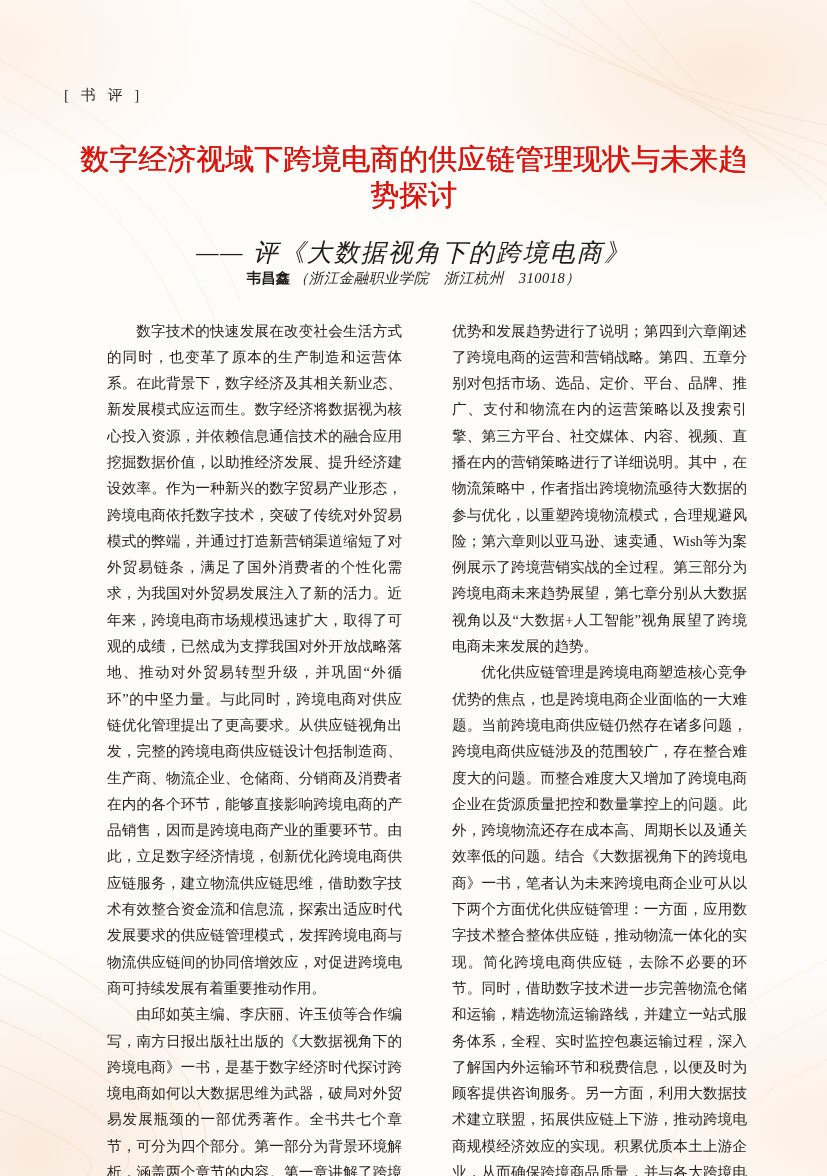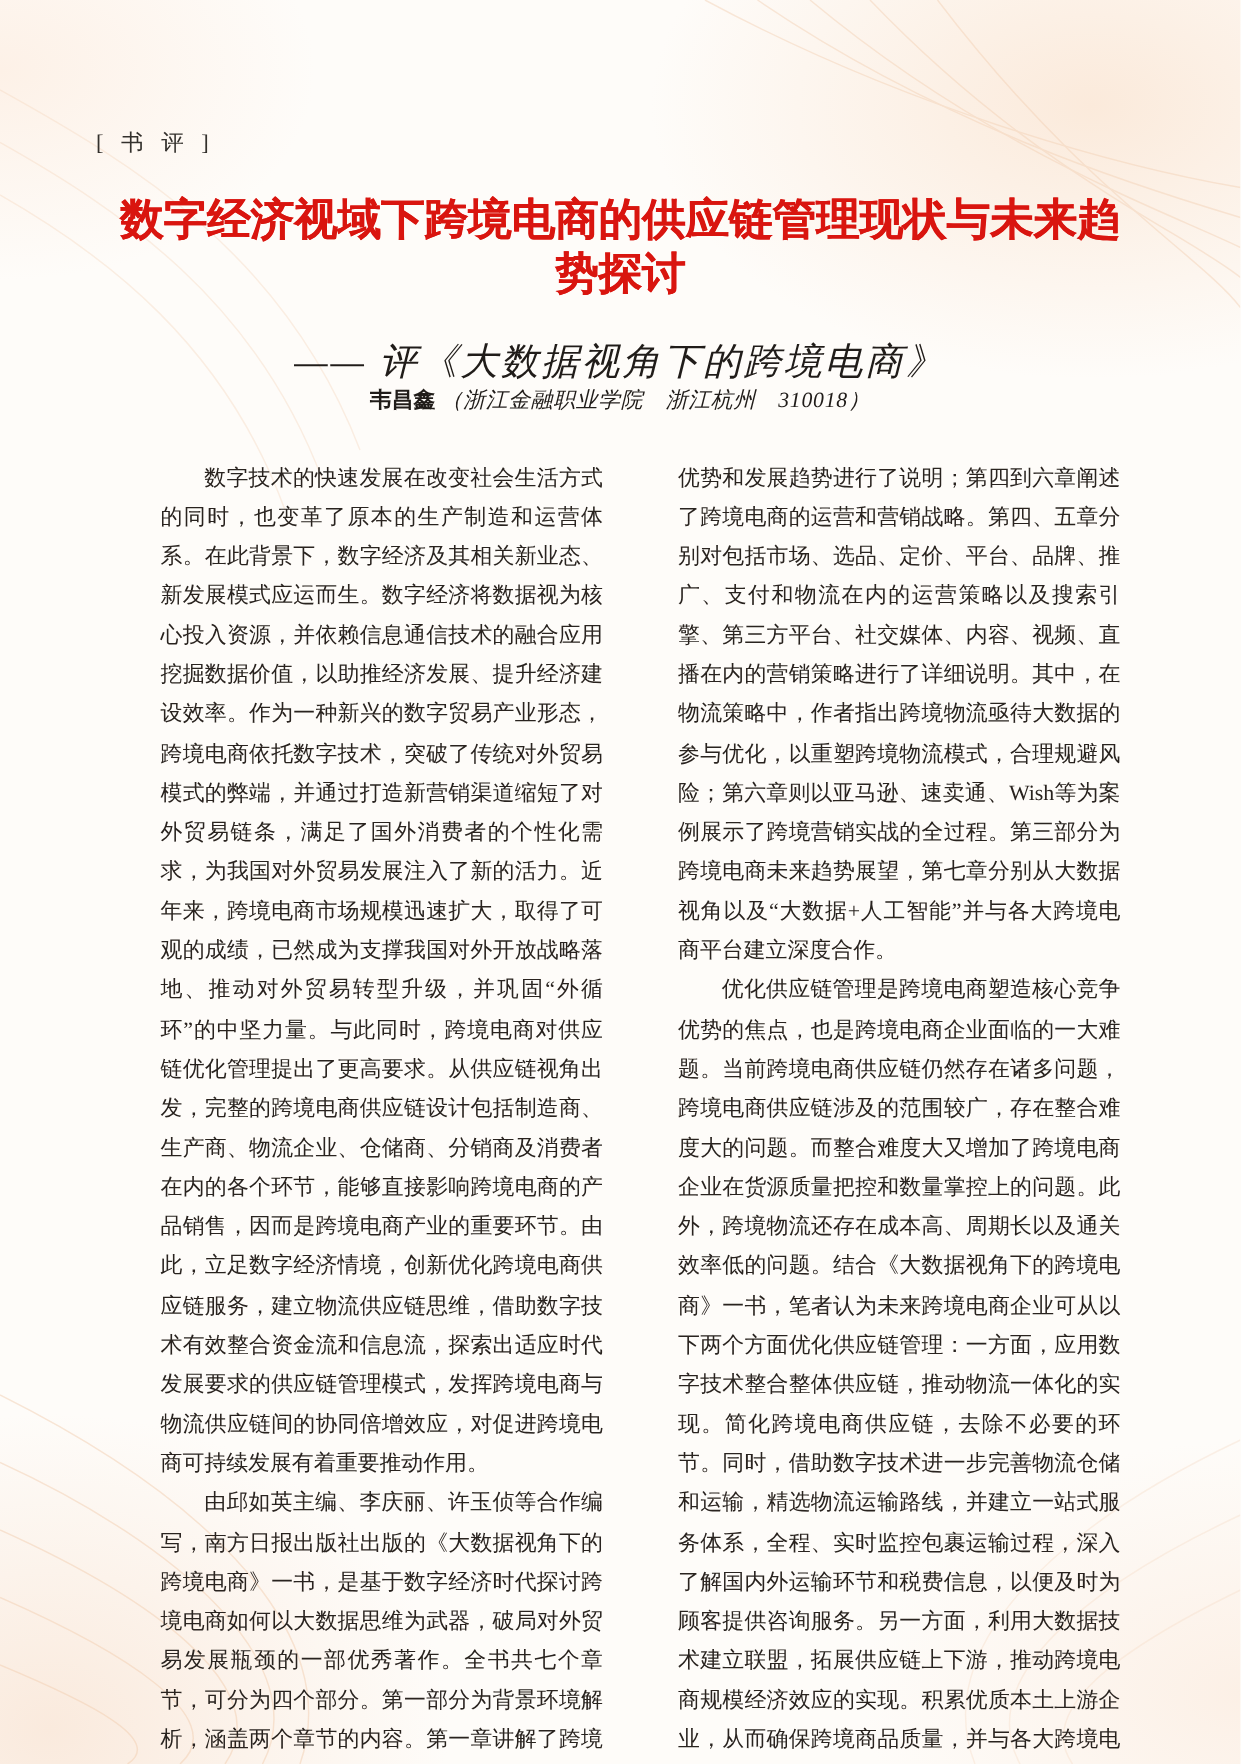--- a/index.html
+++ b/index.html
@@ -32,24 +32,24 @@
     padding: 86px 80px 0 80px;
   }
   .category-label {
     font-family: "Liberation Serif", "DejaVu Serif", serif;
     font-size: 15px;
     letter-spacing: 4px;
     color: #33302c;
     margin-left: -16px;
   }
   .title {
-    margin-top: 24px;
+    margin-top: 36px;
     text-align: center;
     font-family: "Liberation Sans", "DejaVu Sans", sans-serif;
-    font-weight: 700;
+    font-weight: 400;
     font-size: 29px;
     letter-spacing: 0px;
     color: #d9150f;
     line-height: 1.25;
     text-shadow: 0.4px 0 0 #d9150f;
   }
   .subtitle {
     margin-top: 22px;
     text-align: center;
     font-size: 25px;
@@ -136,19 +136,19 @@
       <span class="author-affiliation">（浙江金融职业学院　浙江杭州　310018）</span>
     </div>
 
     <div class="columns">
       <div class="col">
           <p class="para">数字技术的快速发展在改变社会生活方式的同时，也变革了原本的生产制造和运营体系。在此背景下，数字经济及其相关新业态、新发展模式应运而生。数字经济将数据视为核心投入资源，并依赖信息通信技术的融合应用挖掘数据价值，以助推经济发展、提升经济建设效率。作为一种新兴的数字贸易产业形态，跨境电商依托数字技术，突破了传统对外贸易模式的弊端，并通过打造新营销渠道缩短了对外贸易链条，满足了国外消费者的个性化需求，为我国对外贸易发展注入了新的活力。近年来，跨境电商市场规模迅速扩大，取得了可观的成绩，已然成为支撑我国对外开放战略落地、推动对外贸易转型升级，并巩固“外循环”的中坚力量。与此同时，跨境电商对供应链优化管理提出了更高要求。从供应链视角出发，完整的跨境电商供应链设计包括制造商、生产商、物流企业、仓储商、分销商及消费者在内的各个环节，能够直接影响跨境电商的产品销售，因而是跨境电商产业的重要环节。由此，立足数字经济情境，创新优化跨境电商供应链服务，建立物流供应链思维，借助数字技术有效整合资金流和信息流，探索出适应时代发展要求的供应链管理模式，发挥跨境电商与物流供应链间的协同倍增效应，对促进跨境电商可持续发展有着重要推动作用。</p>
           <p class="para">由邱如英主编、李庆丽、许玉侦等合作编写，南方日报出版社出版的《大数据视角下的跨境电商》一书，是基于数字经济时代探讨跨境电商如何以大数据思维为武器，破局对外贸易发展瓶颈的一部优秀著作。全书共七个章节，可分为四个部分。第一部分为背景环境解析，涵盖两个章节的内容。第一章讲解了跨境电商企业面临的机遇和困境，首先指出缺乏大数据视角是跨境电商企业发展的主要困境，之后对“一带一路”下出现的新市场机遇进行了说明，并在此基础上分析了移动互联网和移动端购物蓬勃发展对跨境电商的影响；第二章则指出大数据是跨境电商的核心驱动力，跨境电商需借助大数据实现新的变革，运用数据化的思维挖掘客户的真实需求，从而成就客户并强大自身。第二部分为跨境电商经营模式探讨，涵盖四个章节的内容。第三章介绍了跨境电商的四种主流模式，分别对第三方跨境电商B2B、B2C、C2C平台和独立跨境电商B2C平台的运作模式、</p>
         </div>
       <div class="col">
 
-      <p class="para no-indent">优势和发展趋势进行了说明；第四到六章阐述了跨境电商的运营和营销战略。第四、五章分别对包括市场、选品、定价、平台、品牌、推广、支付和物流在内的运营策略以及搜索引擎、第三方平台、社交媒体、内容、视频、直播在内的营销策略进行了详细说明。其中，在物流策略中，作者指出跨境物流亟待大数据的参与优化，以重塑跨境物流模式，合理规避风险；第六章则以亚马逊、速卖通、Wish等为案例展示了跨境营销实战的全过程。第三部分为跨境电商未来趋势展望，第七章分别从大数据视角以及“大数据+人工智能”并与各大跨境电商平台建立深度合作。</p>
+      <p class="para no-indent">优势和发展趋势进行了说明；第四到六章阐述了跨境电商的运营和营销战略。第四、五章分别对包括市场、选品、定价、平台、品牌、推广、支付和物流在内的运营策略以及搜索引擎、第三方平台、社交媒体、内容、视频、直播在内的营销策略进行了详细说明。其中，在物流策略中，作者指出跨境物流亟待大数据的参与优化，以重塑跨境物流模式，合理规避风险；第六章则以亚马逊、速卖通、Wish等为案例展示了跨境营销实战的全过程。第三部分为跨境电商未来趋势展望，第七章分别从大数据视角以及“大数据+人工智能”视角展望了跨境电商未来发展的趋势。</p>
           <p class="para">优化供应链管理是跨境电商塑造核心竞争优势的焦点，也是跨境电商企业面临的一大难题。当前跨境电商供应链仍然存在诸多问题，跨境电商供应链涉及的范围较广，存在整合难度大的问题。而整合难度大又增加了跨境电商企业在货源质量把控和数量掌控上的问题。此外，跨境物流还存在成本高、周期长以及通关效率低的问题。结合《大数据视角下的跨境电商》一书，笔者认为未来跨境电商企业可从以下两个方面优化供应链管理：一方面，应用数字技术整合整体供应链，推动物流一体化的实现。简化跨境电商供应链，去除不必要的环节。同时，借助数字技术进一步完善物流仓储和运输，精选物流运输路线，并建立一站式服务体系，全程、实时监控包裹运输过程，深入了解国内外运输环节和税费信息，以便及时为顾客提供咨询服务。另一方面，利用大数据技术建立联盟，拓展供应链上下游，推动跨境电商规模经济效应的实现。积累优质本土上游企业，从而确保跨境商品质量，并与各大跨境电商平台建立深度合作，增加下游需求，从而降低资金风险。同时，优化通关条件，构建跨境电商物流网络，提前准备过关材料并积极配合必要的海关安检程序，缩短通关时间。与跨境物流企业加强合作，应用混合式物流并针对性地选择与业务需求匹配的物流模式。</p>
         </div>
     </div>
 
   </div>
 </div>
 
 </body></html>

